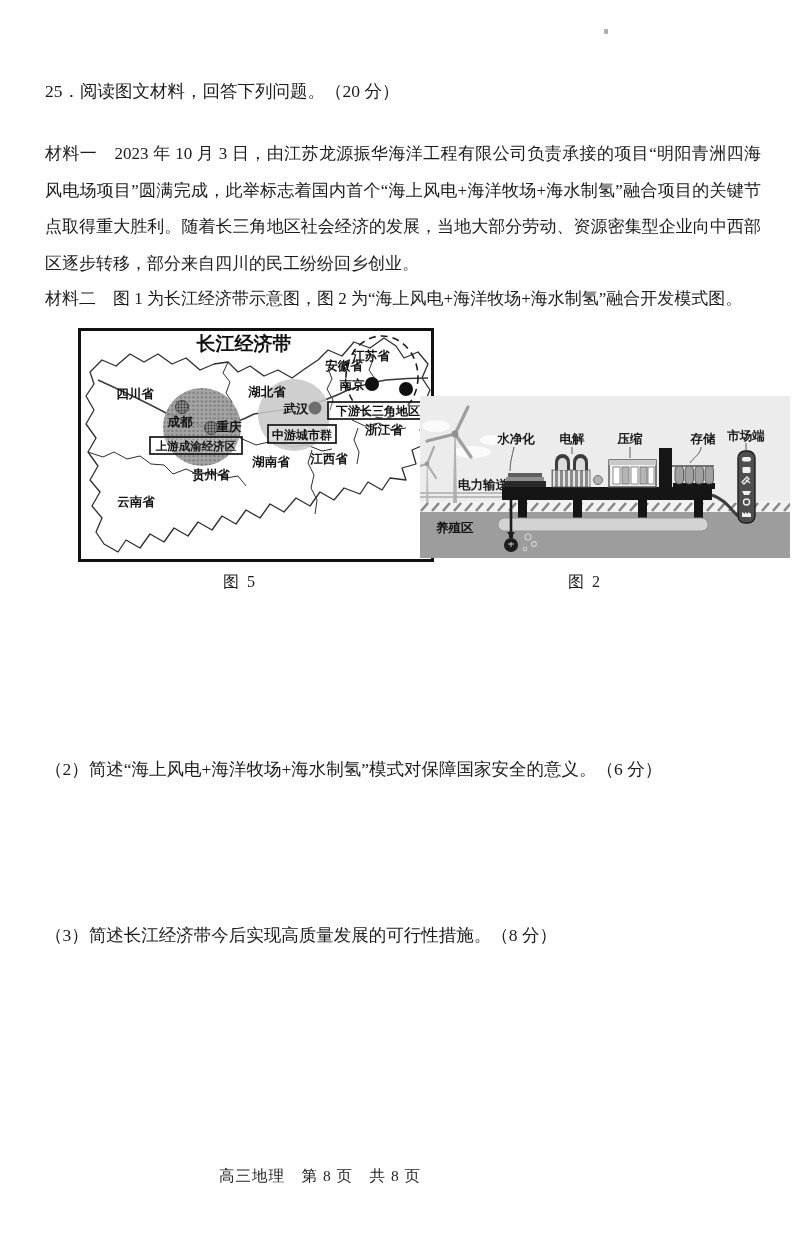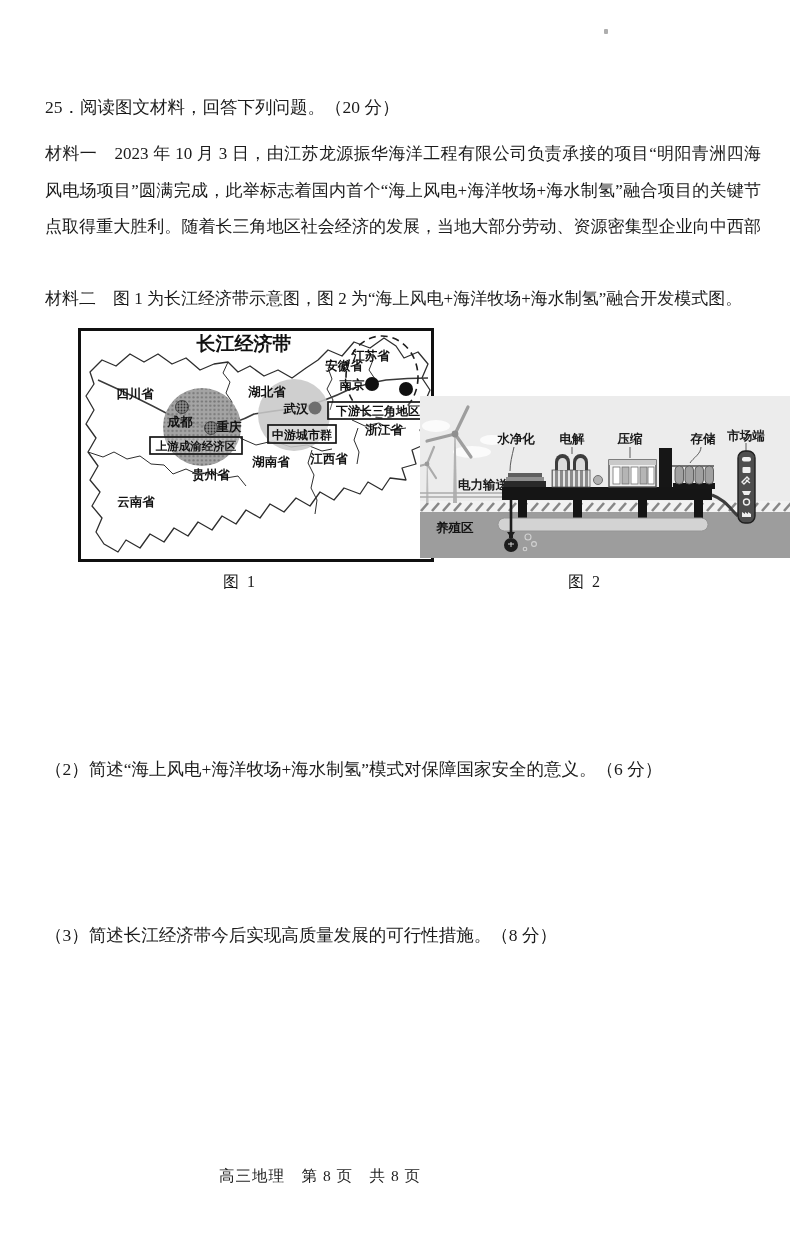--- a/index.html
+++ b/index.html
@@ -15,26 +15,27 @@
   .speck{width:4px;height:5px;background:#9a9a9a;border-radius:1px;opacity:.8;}
   svg text{font-family:"Liberation Sans","DejaVu Sans",sans-serif;}
 </style>
 </head>
 <body>
 
 <div class="sheet">
 
   <div class="abs speck" style="left:604px;top:29px;"></div>
 
-  <div class="abs bodytext" style="left:45px;top:92px;">25．阅读图文材料，回答下列问题。（20 分）</div>
+  <div class="abs bodytext" style="left:45px;top:76px;">25．阅读图文材料，回答下列问题。（20 分）</div>
 
   <div class="abs para" style="left:45px;top:136px;">
     <div class="jline">材料一　2023 年 10 月 3 日，由江苏龙源振华海洋工程有限公司负责承接的项目“明阳青洲四海上</div>
     <div class="jline">风电场项目”圆满完成，此举标志着国内首个“海上风电+海洋牧场+海水制氢”融合项目的关键节</div>
     <div class="jline">点取得重大胜利。随着长三角地区社会经济的发展，当地大部分劳动、资源密集型企业向中西部地</div>
+    <div class="lline">区逐步转移，部分来自四川的民工纷纷回乡创业。</div>
   </div>
 
   <div class="abs bodytext" style="left:45px;top:284px;font-size:17px;">材料二　图 1 为长江经济带示意图，图 2 为“海上风电+海洋牧场+海水制氢”融合开发模式图。</div>
 
   <div class="abs" style="left:62px;top:328px;padding-left:16px;">
     <svg width="356" height="234" viewBox="0 0 356 234">
       <defs>
         <pattern id="htA" width="4.2" height="4.2" patternUnits="userSpaceOnUse">
           <rect width="4.2" height="4.2" fill="#9c9c9c"></rect>
             <circle cx="2.1" cy="2.1" r="1.15" fill="#6c6c6c"></circle>
@@ -236,21 +237,21 @@
       </g>
       <g stroke="#d2d2d2" stroke-width="1.1" fill="none">
         <circle cx="108" cy="141" r="3"></circle>
           <circle cx="114" cy="148" r="2.4"></circle>
           <circle cx="105" cy="153" r="1.8"></circle>
       </g>
       <text x="16" y="136" font-size="12.5" font-weight="700" fill="#141414">养殖区</text>
     </svg>
   </div>
 
-  <div class="abs caption" style="left:62px;top:572px;width:356px;">图 1</div>
+  <div class="abs caption" style="left:62px;top:572px;width:356px;">图 5</div>
   <div class="abs caption" style="left:420px;top:572px;width:330px;">图 2</div>
 
   <div class="abs bodytext" style="left:45px;top:754px;">（2）简述“海上风电+海洋牧场+海水制氢”模式对保障国家安全的意义。（6 分）</div>
   <div class="abs bodytext" style="left:45px;top:920px;">（3）简述长江经济带今后实现高质量发展的可行性措施。（8 分）</div>
 
   <div class="abs footer" style="left:0;top:1166px;">高三地理　第 8 页　共 8 页</div>
 
 </div>
 
 </body></html>

